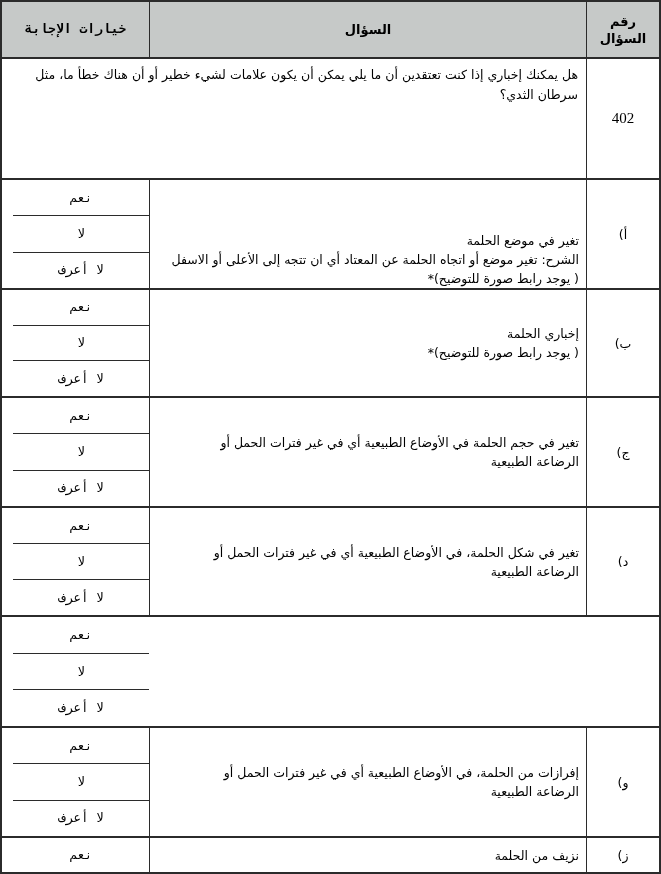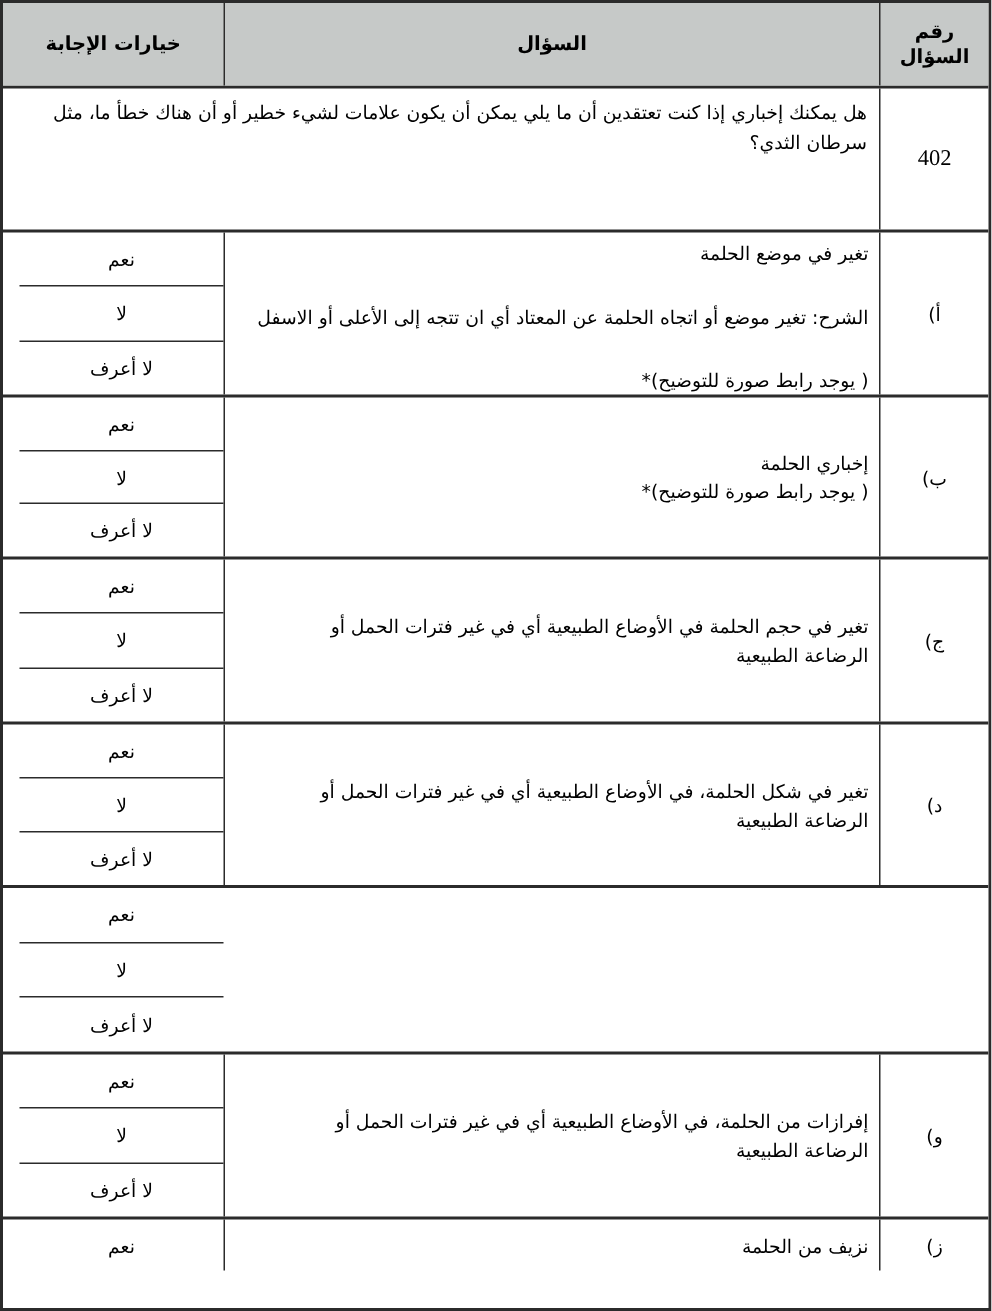--- a/index.html
+++ b/index.html
@@ -12,28 +12,28 @@
     border:2px solid var(--border);
     background:#ffffff;overflow:hidden;
     font-family:"DejaVu Sans","Liberation Sans",sans-serif;
     color:#000;
   }
   .row{display:flex;box-sizing:border-box;}
   .row + .row{border-top:2px solid var(--border);}
   .cell{box-sizing:border-box;}
 
   
-  .opt-col{width:147px;}
+  .opt-col{width:147px;font-family:Liberation Mono, monospace;}
   .q-col{width:437px;border-left:1px solid var(--border);}
   .num-col{width:73px;border-left:1px solid var(--border);}
   .merged-col{width:584px;}
 
   
   .r-header{height:55px;}
-  .r-intro{height:96px;}
+  .r-intro{height:121px;}
   .r-a{height:110px;}
   .r-b{height:108px;}
   .r-c{height:110px;}
   .r-d{height:109px;}
   .r-e{height:111px;}
   .r-f{height:110px;}
   .r-g{height:36px;}
 
   
   .header-cell{
@@ -50,21 +50,21 @@
     font-size:12.5px;direction:rtl;margin-left:11px;
   }
   .opt + .opt{border-top:1px solid var(--border);}
 
   
   .q-cell{
     direction:rtl;text-align:right;
     display:flex;flex-direction:column;justify-content:center;
     padding:0 7px;font-size:12.5px;line-height:19px;
   }
-  .q-top{justify-content:space-between;padding-top:4px;}
+  .q-top{justify-content:flex-end;padding-top:4px;}
 
   
   .intro-cell{
     direction:rtl;text-align:right;
     padding:6px 8px 0 8px;font-size:12.5px;line-height:20px;
   }
 
   
   .num-cell{
     display:flex;align-items:center;justify-content:center;

